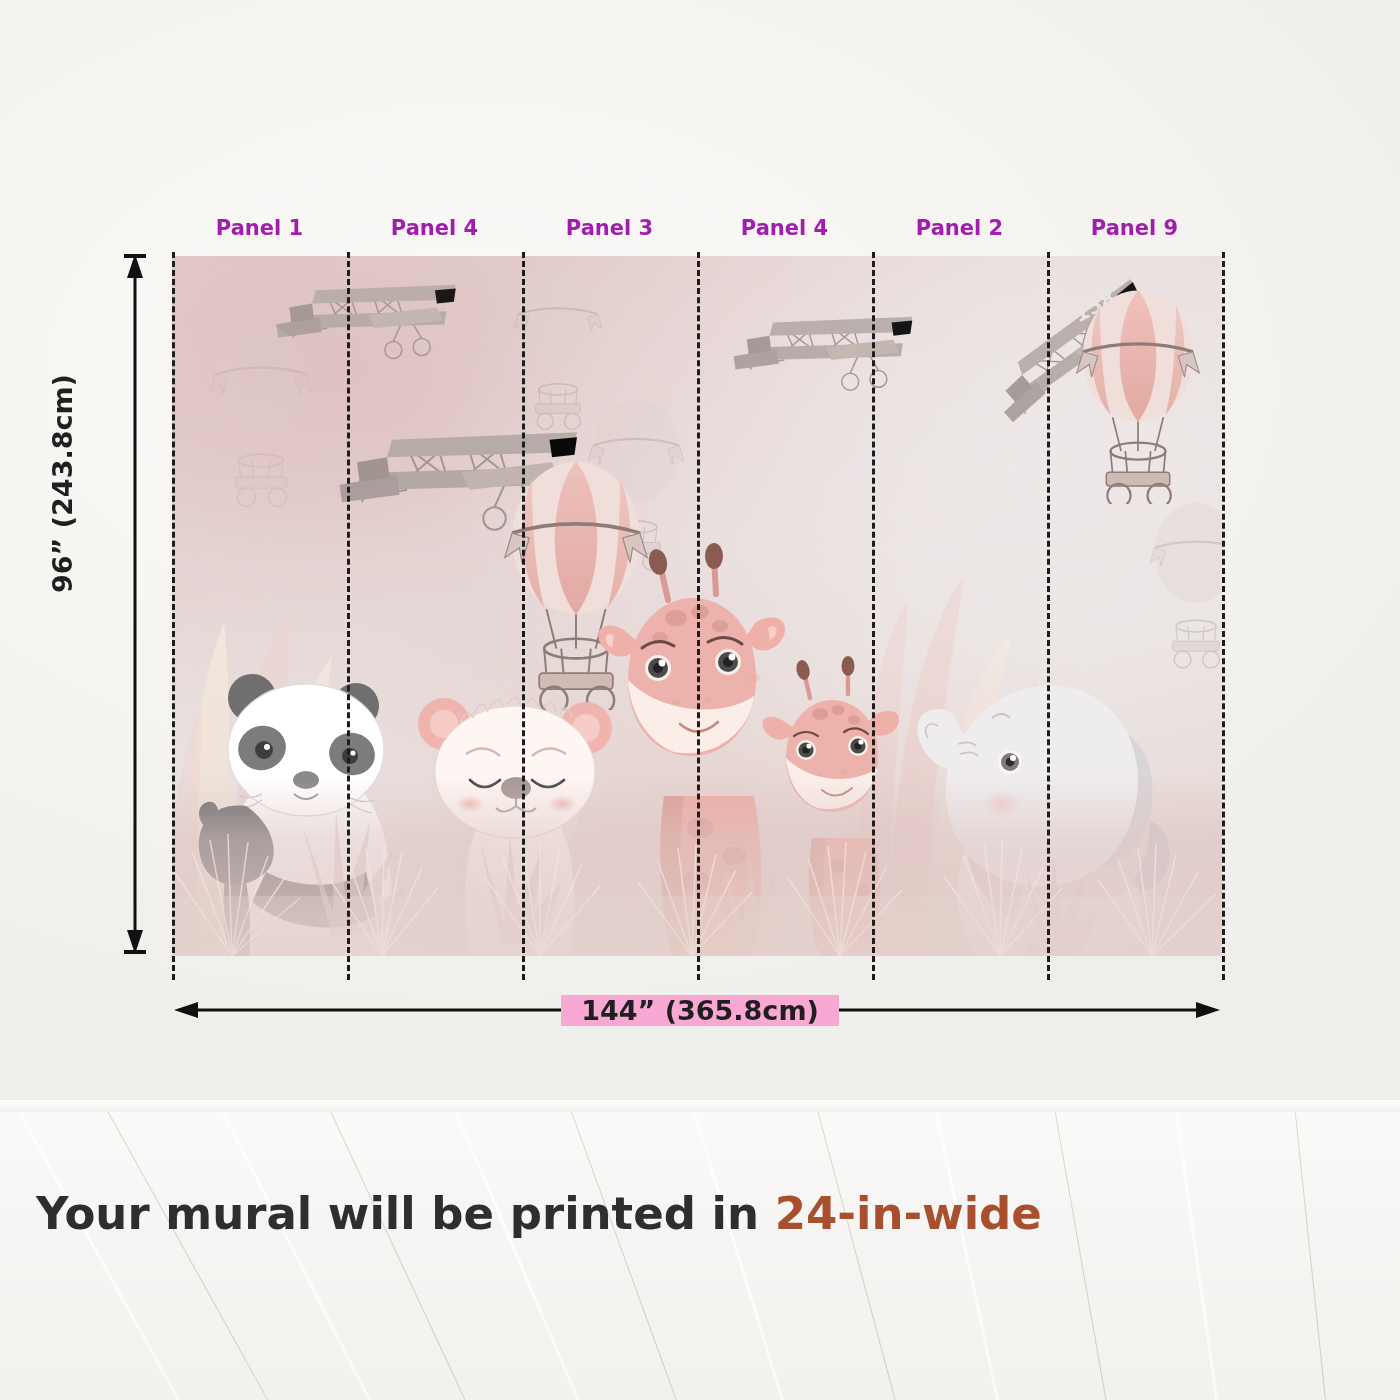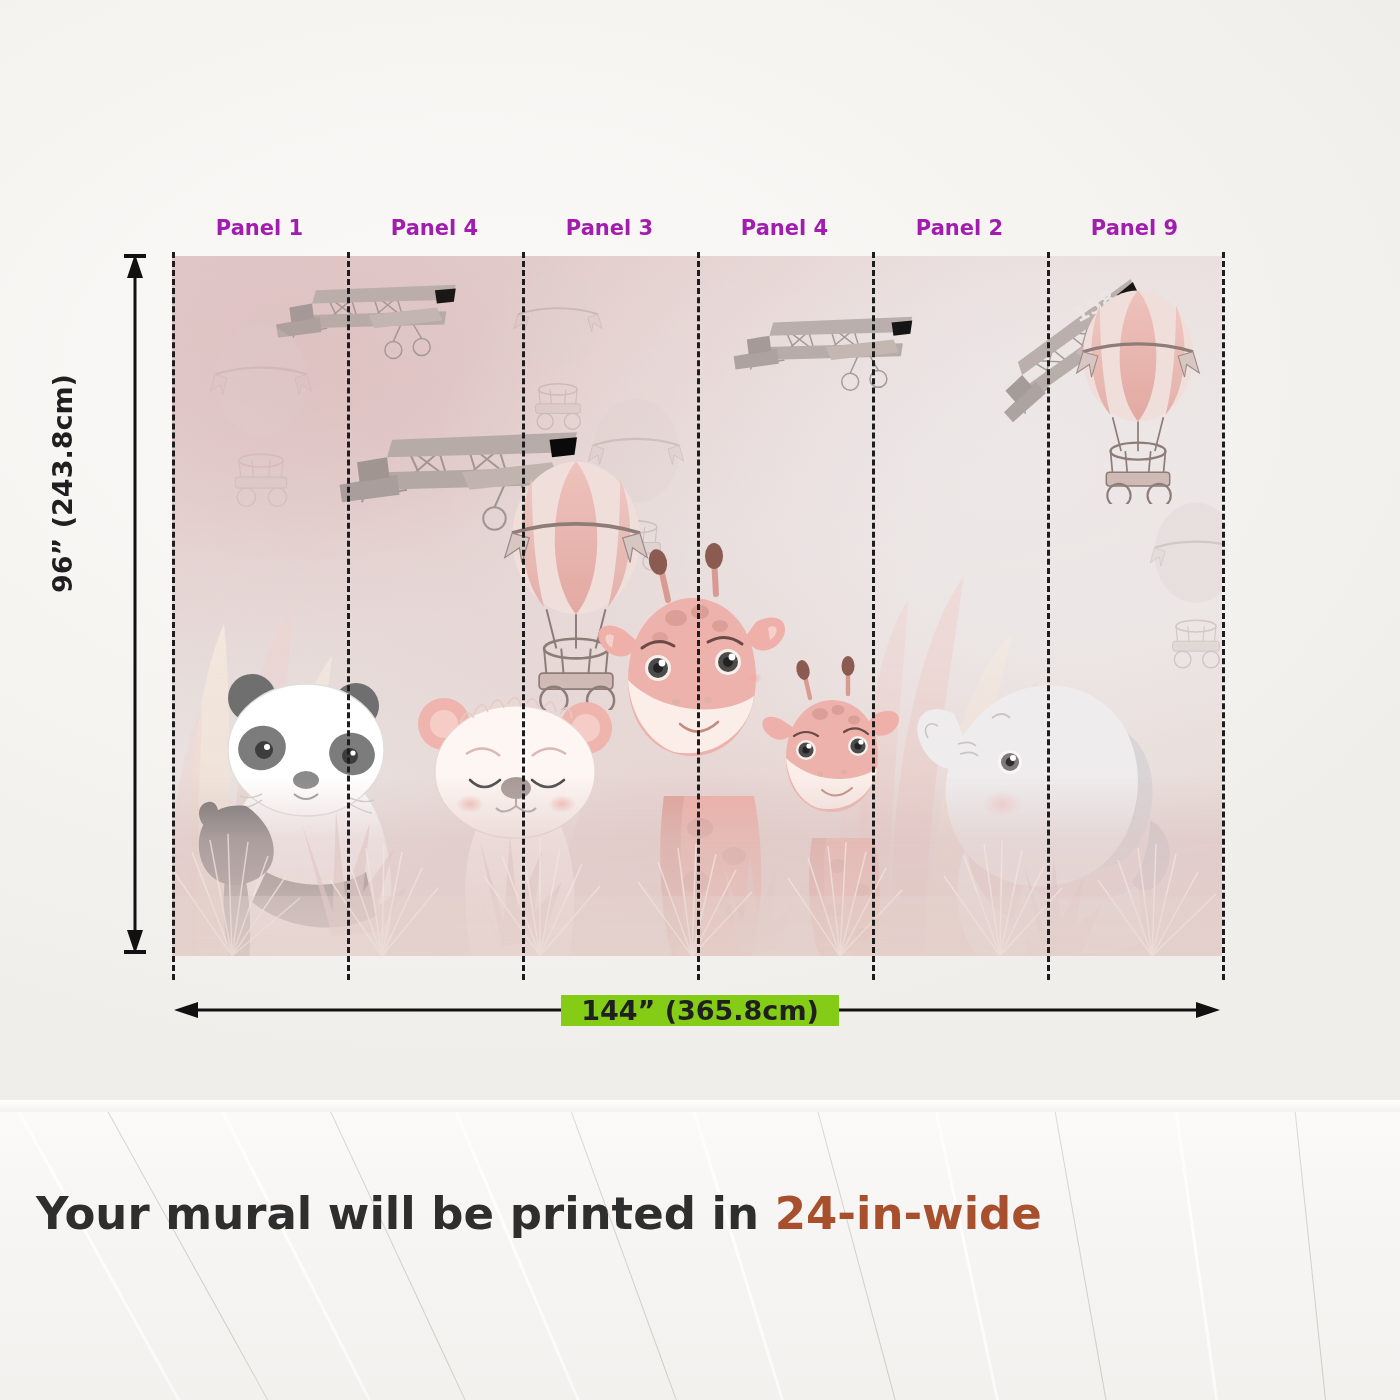--- a/index.html
+++ b/index.html
@@ -78,21 +78,21 @@
     text-align:center;font-size:27px;font-weight:600;color:#1f1f1f;
     transform:rotate(-90deg);transform-origin:center center;
     font-family:"DejaVu Sans", sans-serif;white-space:nowrap;
   }
   #hdim{position:absolute;left:172px;top:990px;width:1050px;height:40px;}
   #hlabel{
     position:absolute;left:0;top:995px;width:1400px;text-align:center;
     font-size:27px;font-weight:600;color:#1f1f1f;
     font-family:"DejaVu Sans", sans-serif;
   }
-  #hlabel span{background:#84cc16;padding:0 20px;}
+  #hlabel span{background:#f9a8d4;padding:0 20px;}
 
   
   #caption{
     position:absolute;left:0;top:1185px;width:1400px;text-align:left;
     font-size:45px;font-weight:700;color:#2e2e2e;line-height:1.30;
     font-family:"DejaVu Sans", sans-serif;
     padding-left:36px;
   }
   #caption .accent{color:#A8502D;}
 </style>

